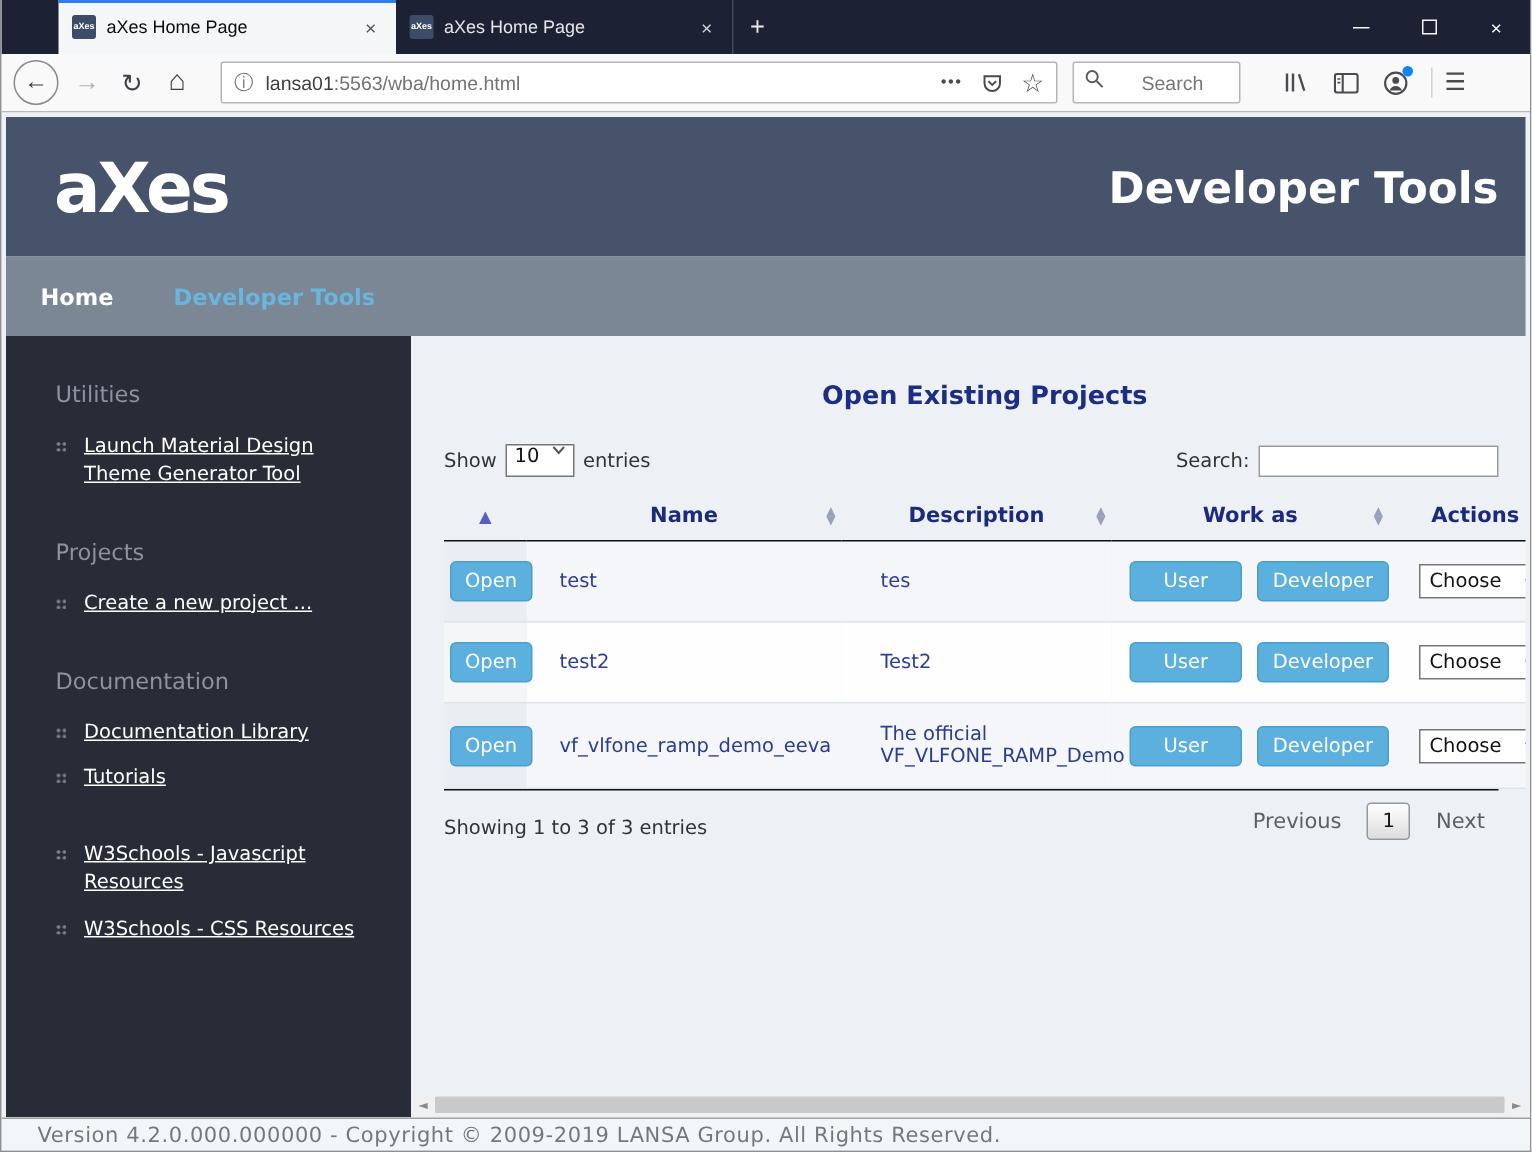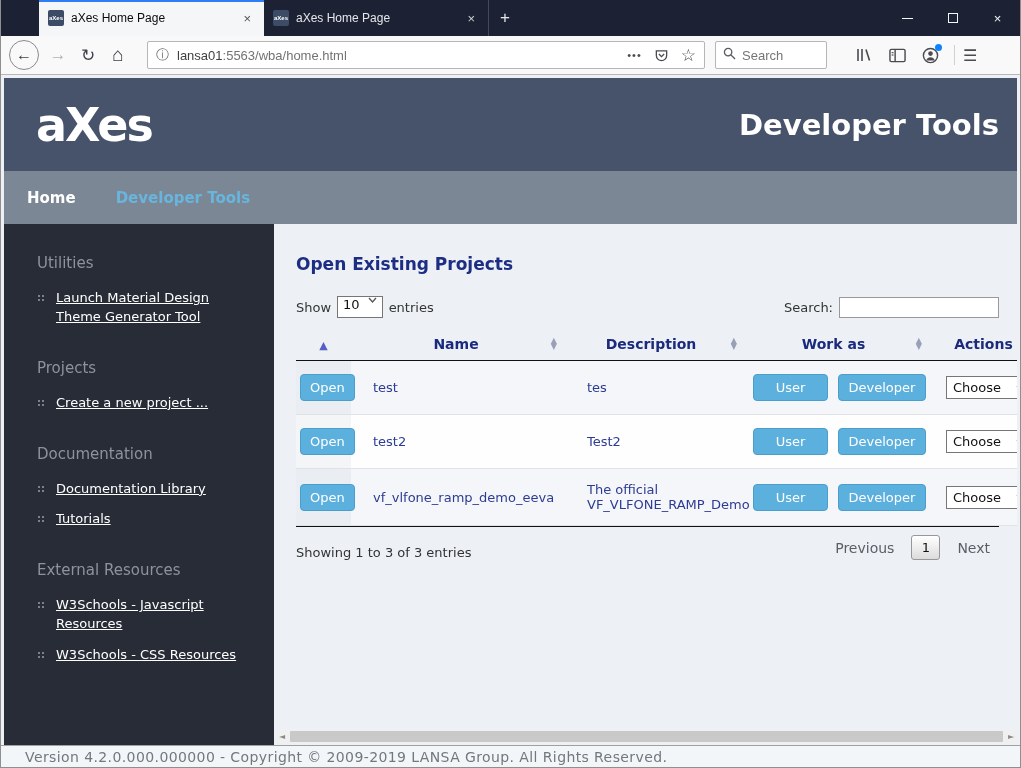--- a/index.html
+++ b/index.html
@@ -31,21 +31,21 @@
   .back-circle { width:30px; height:30px; border:1px solid #8a8a8e; border-radius:50%; background:#f9f9fa; display:flex; align-items:center; justify-content:center; color:#3b3b40; font-size:16px; flex:none; margin-right:4px; }
   .fwd { color:#b1b1b3; }
   .urlbar { width:558px; height:28px; background:#fff; border:1px solid #b6b6b8; border-radius:2px; display:flex; align-items:center; padding:0 8px; margin-left:14px; flex:none; }
   .urlbar .info-ico { color:#737373; font-size:13px; margin-right:8px; }
   .urlbar .url-text { font-size:13px; white-space:nowrap; }
   .url-host { color:#404040; }
   .url-path { color:#737373; }
   .urlbar .grow, .grow { flex:1; }
   .page-action { color:#4a4a4f; font-size:14px; margin-left:12px; display:flex; align-items:center; }
   .searchbox { width:112px; height:28px; background:#fff; border:1px solid #b6b6b8; border-radius:2px; display:flex; align-items:center; padding:0 7px; margin-left:10px; flex:none; }
-  .searchbox input { border:none; outline:none; width:70px; font-size:13px; color:#3b82f6; background:transparent; font-family:"Liberation Sans",sans-serif; }
+  .searchbox input { border:none; outline:none; width:70px; font-size:13px; color:#3b82f6; background:transparent; font-family:"Liberation Sans",sans-serif;margin-left:19px; }
   .searchbox input::placeholder { color:#757575; }
   .chrome-right { display:flex; align-items:center; margin-left:18px; }
   .chrome-ico { width:28px; height:28px; display:flex; align-items:center; justify-content:center; color:#4a4a4f; position:relative; margin-left:5px; }
   .chrome-ico svg { display:block; }
   .acct-dot { position:absolute; top:3px; right:2px; width:7px; height:7px; background:#0a84ff; border-radius:50%; }
   .v-divider { width:1px; height:20px; background:#d0d0d2; margin:0 8px 0 10px; }
   .hamburger { font-size:16px; color:#4a4a4f; }
 
   
   .page { flex:1; background:#edf1f6; padding:3px 3px 0 3px; display:flex; flex-direction:column; overflow:hidden; }
@@ -61,21 +61,21 @@
   .sidebar { width:270px; flex:none; background:#272c37; padding:30px 20px 0 33px; font-family:"DejaVu Sans",sans-serif; }
   .sb-section { margin-bottom:32px; }
   .sb-heading { color:#8d939d; font-size:15px; margin-bottom:17px; }
   .sb-link-row { display:flex; margin-bottom:12px; }
   .sb-dots { width:7px; height:7px; flex:none; margin:5px 12px 0 0;
     background-image:radial-gradient(#7c828c 1px, transparent 1.3px);
     background-size:4px 4px; background-position:0 0; }
   .sb-link { color:#fff; font-size:13px; text-decoration:underline; line-height:1.45; max-width:198px; cursor:pointer; }
 
   .main { flex:1; position:relative; padding:30px 0 0 22px; overflow:hidden; font-family:"DejaVu Sans",sans-serif; }
-  .main-title { color:#1c2d82; font-size:17px; font-weight:bold; margin-bottom:22px; }
+  .main-title { color:#1c2d82; font-size:17px; font-weight:bold; margin-bottom:22px;text-align:center; }
   .controls-row { display:flex; align-items:center; width:703px; margin-bottom:10px; font-size:13px; color:#333; }
   .fake-select { height:22px; background:#fff; border:1px solid #767676; display:inline-flex; align-items:flex-start; padding:0 5px; margin:0 6px; cursor:default; }
   .fake-select .fs-label { font-size:13px; color:#111; margin-right:8px; }
   .search-lbl { margin-right:6px; }
   .table-search { width:160px; height:21px; border:1px solid #999; background:#fff; outline:none; font-size:13px; padding:0 4px; font-family:"DejaVu Sans",sans-serif; }
 
   table.projects { border-collapse:collapse; width:745px; table-layout:fixed; font-family:"DejaVu Sans",sans-serif; }
   table.projects col.c0{width:55px} table.projects col.c1{width:210px} table.projects col.c2{width:180px} table.projects col.c3{width:185px} table.projects col.c4{width:115px}
   th { color:#1b2a7d; font-size:14px; font-weight:bold; padding:8px 4px; position:relative; text-align:center; }
   thead tr { border-bottom:1px solid #111; }
@@ -234,21 +234,20 @@
           <div class="sb-link-row">
             <span class="sb-dots"></span>
             <span class="sb-link">Documentation Library</span>
           </div>
           <div class="sb-link-row">
             <span class="sb-dots"></span>
             <span class="sb-link">Tutorials</span>
           </div>
         </div>
         <div class="sb-section">
-          <div class="sb-heading">External Resources</div>
           <div class="sb-link-row">
             <span class="sb-dots"></span>
             <span class="sb-link">W3Schools - Javascript Resources</span>
           </div>
           <div class="sb-link-row">
             <span class="sb-dots"></span>
             <span class="sb-link">W3Schools - CSS Resources</span>
           </div>
         </div>
       </div>

